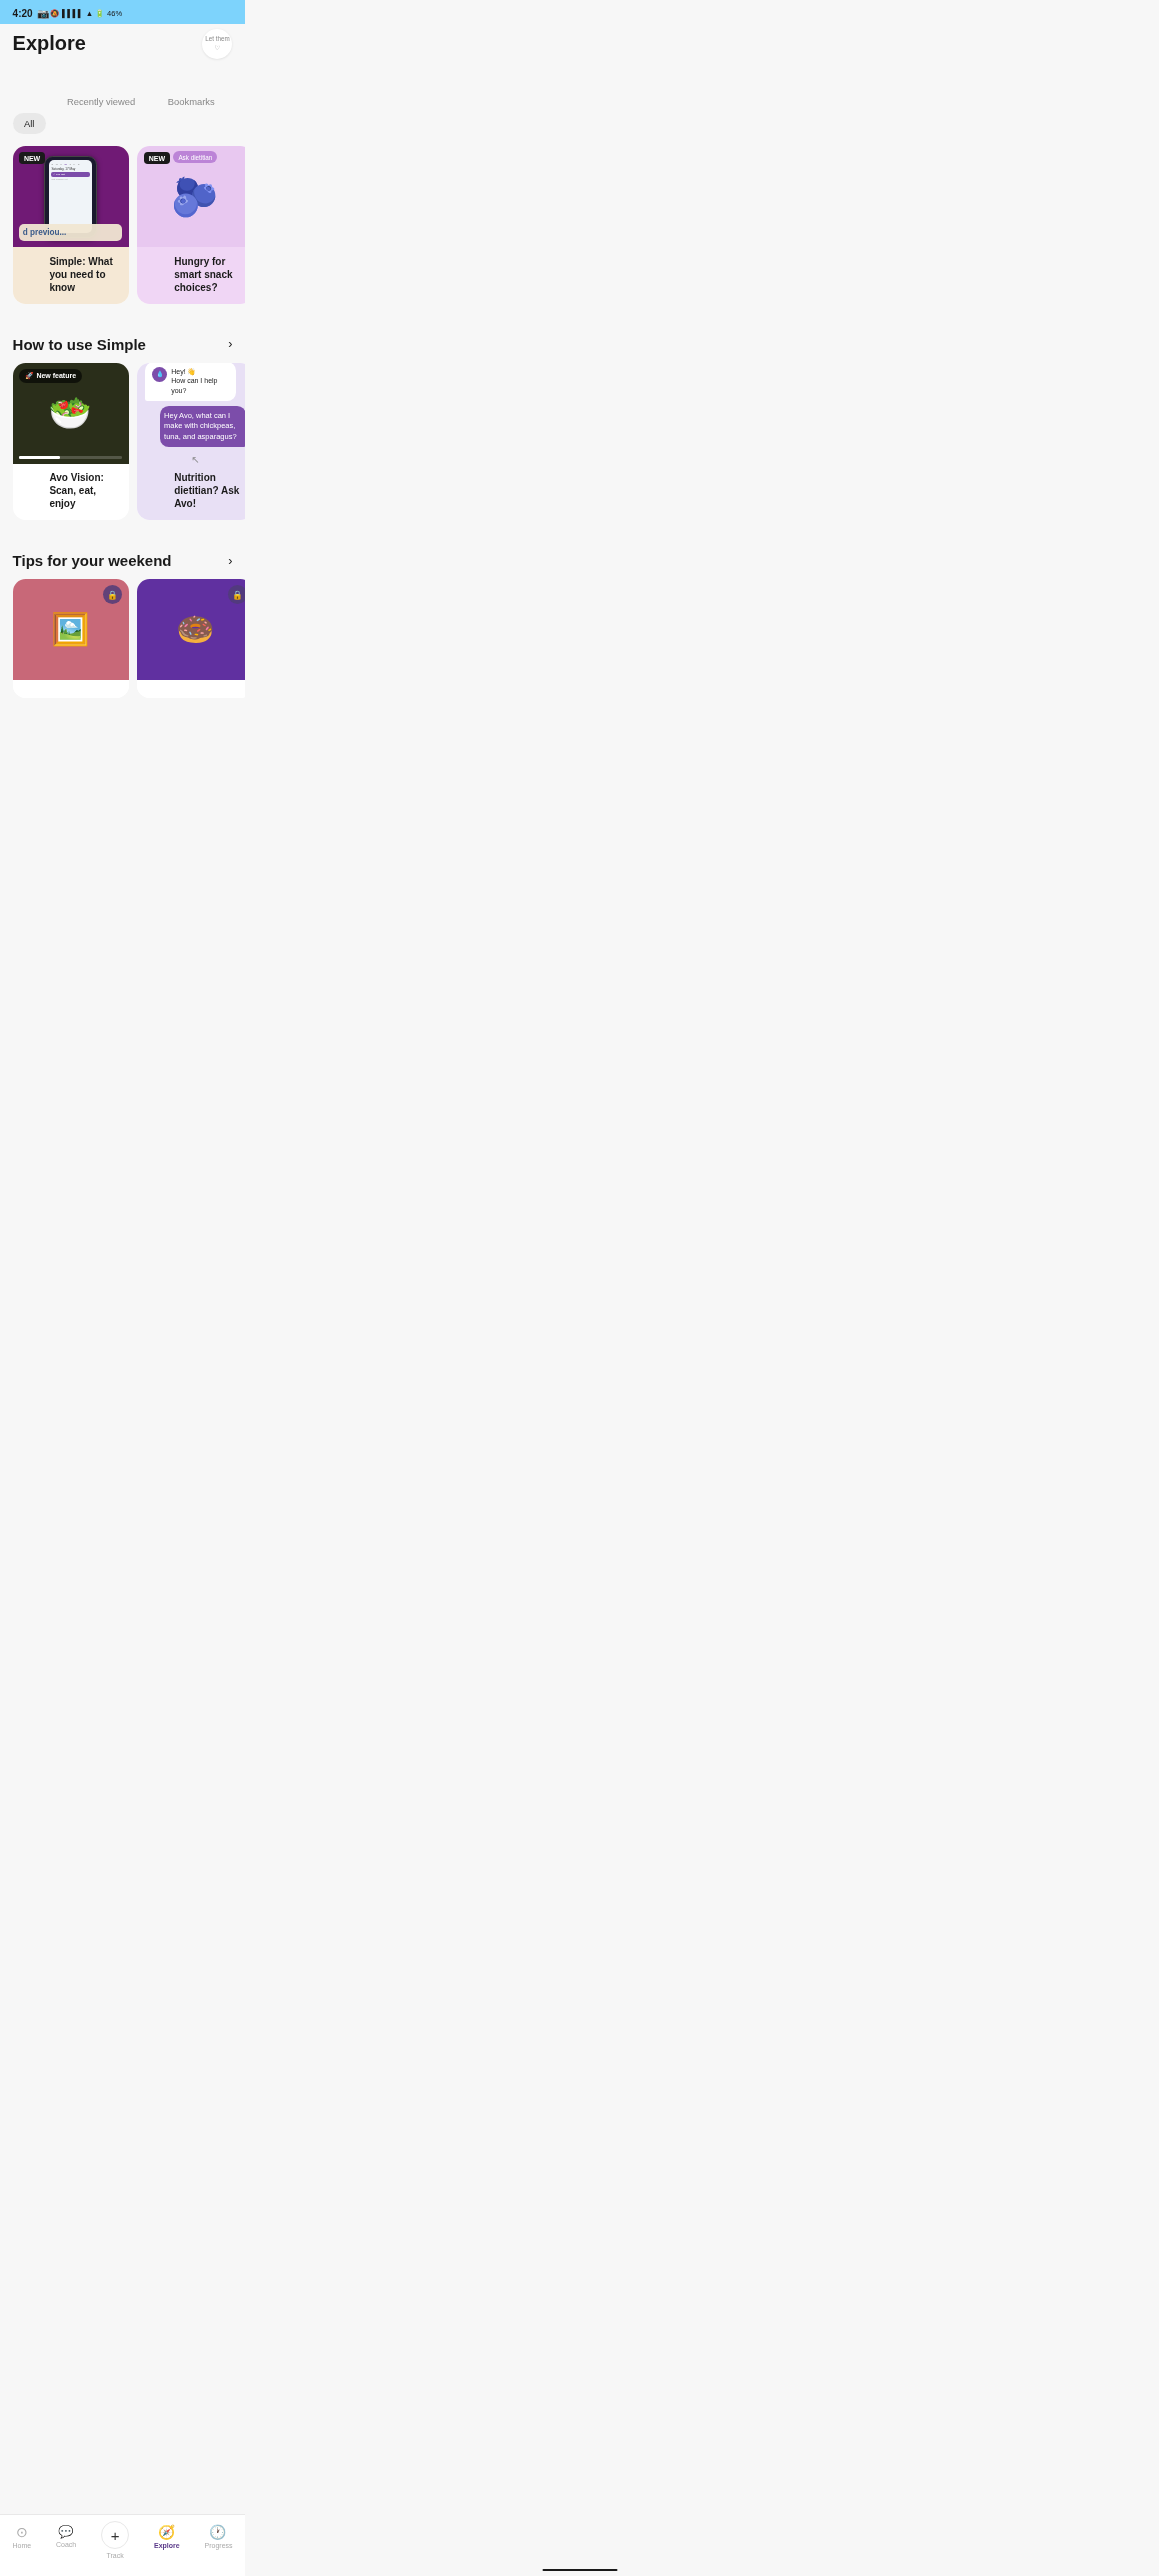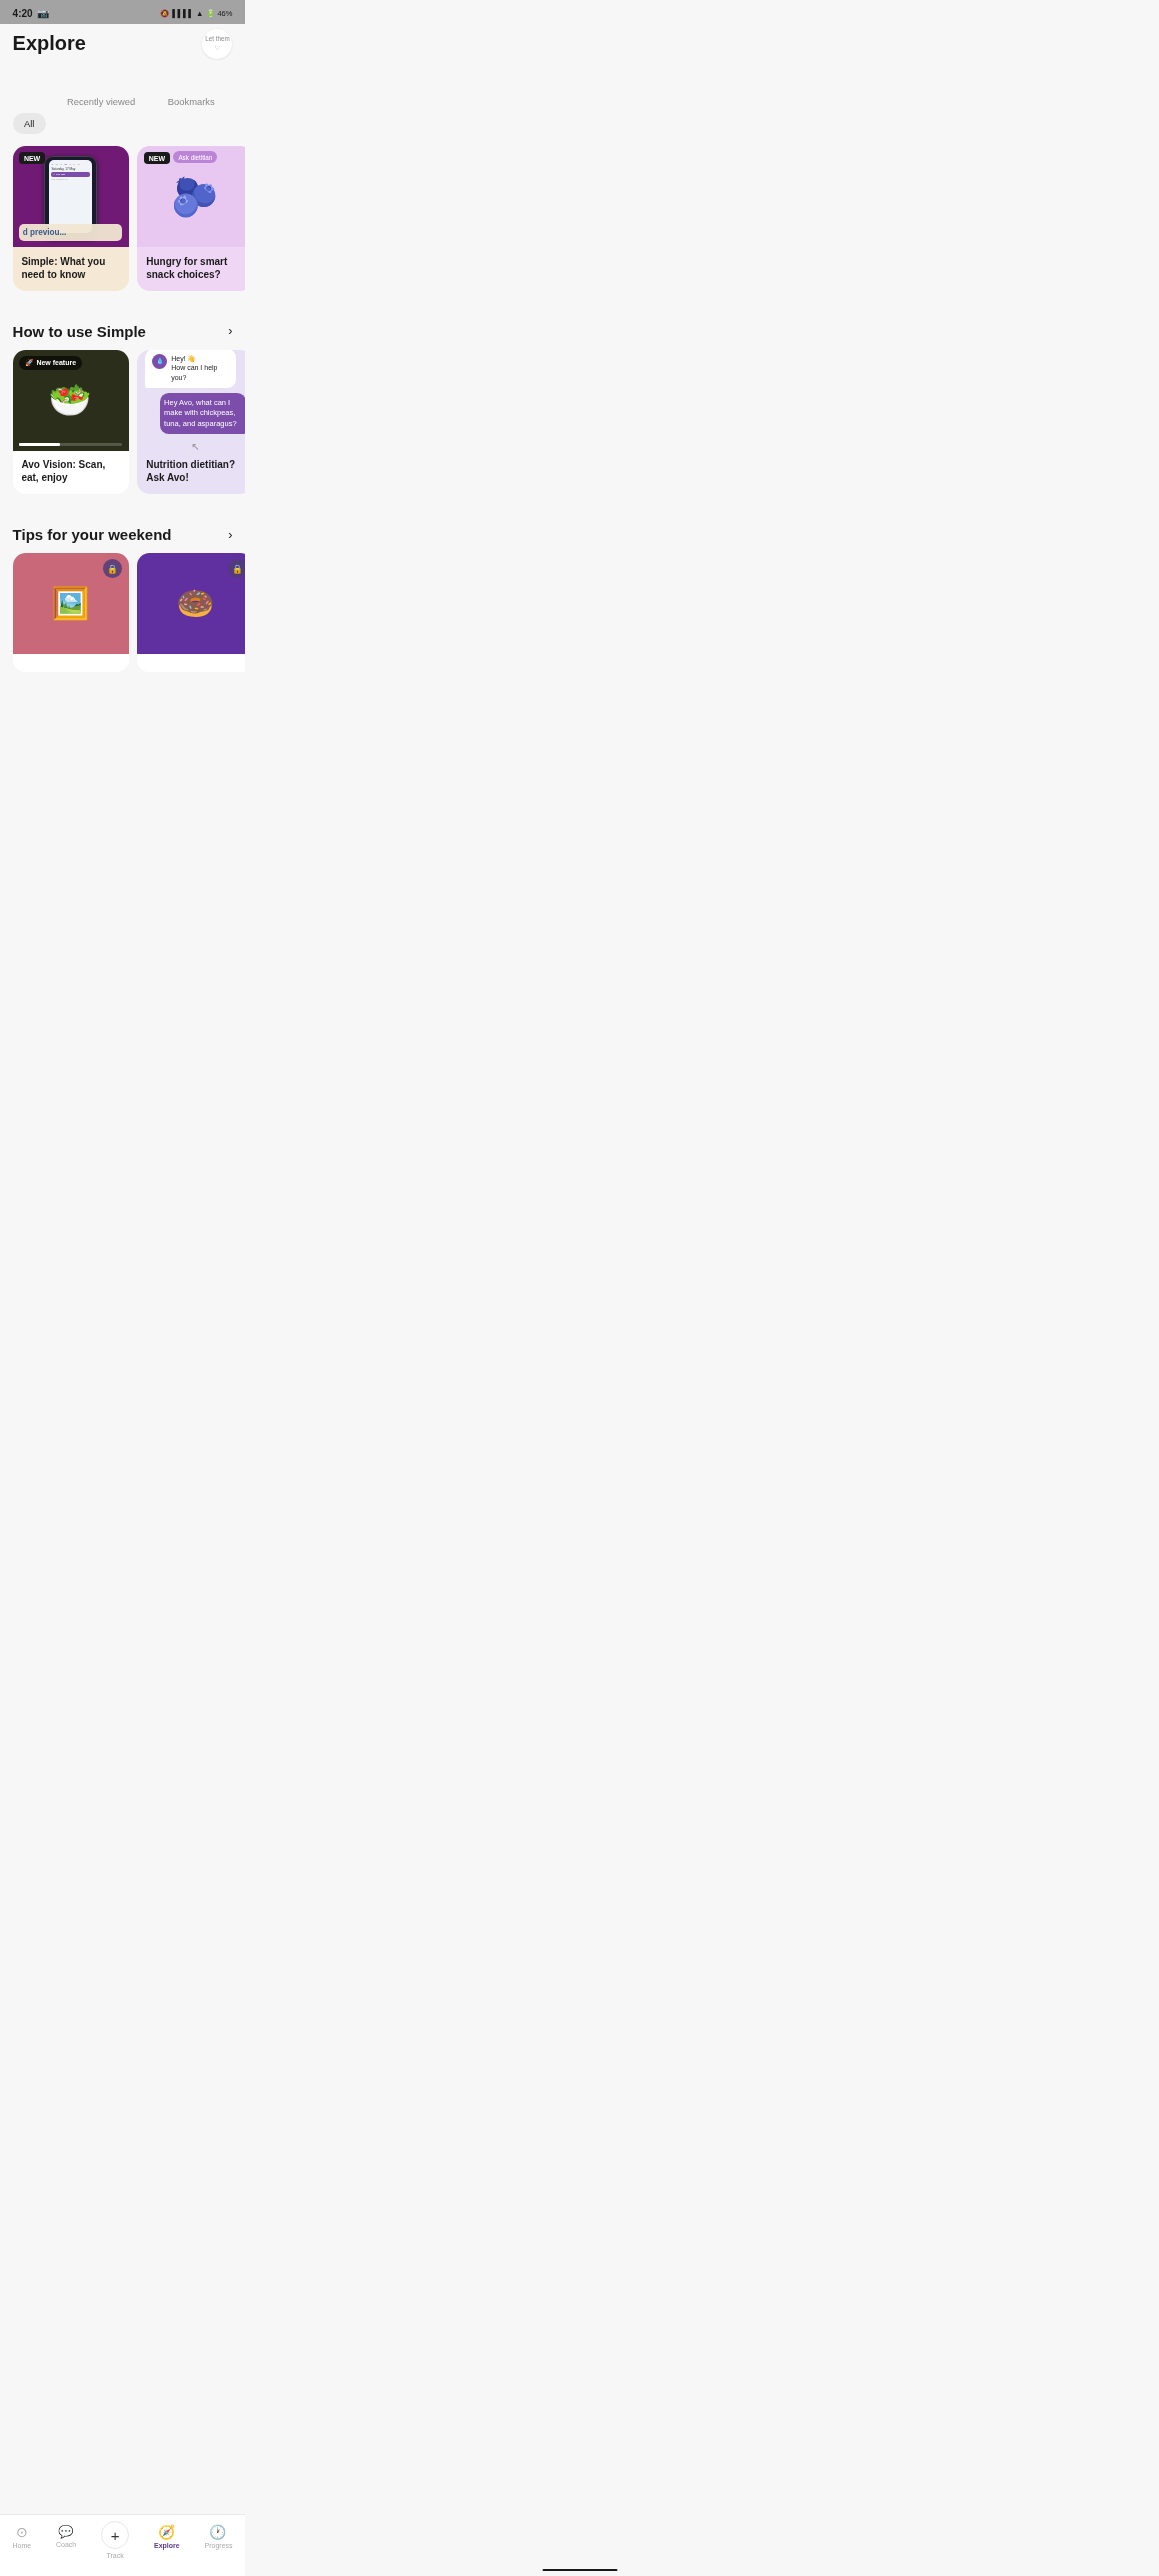--- a/index.html
+++ b/index.html
@@ -10,24 +10,23 @@
       background: #f7f7f7;
       width: 245px;
       min-height: 531px;
       overflow-x: hidden;
       position: relative;
     }
 
     
     .status-bar {
       display: flex;
-      justify-content: space-between;
       align-items: center;
       padding: 7.5px 12.6px 5px;
-      background: #a3a3a3;
+      background: #7dd3fc;
     }
     .status-time {
       font-size: 10px;
       font-weight: 600;
       color: #1a1a1a;
     }
     .status-icons {
       display: flex;
       align-items: center;
       gap: 2.5px;
@@ -129,20 +128,21 @@
     }
 
     .card-body {
       padding: 7.5px 8.8px 10px;
     }
     .card-title {
       font-size: 10px;
       font-weight: 700;
       color: #1a1a1a;
       line-height: 1.3;
+      margin-left: 28px;
     }
 
     
     .card-bg-beige { background: #f5e8d5; }
 
     
     .section-header {
       display: flex;
       justify-content: space-between;
       align-items: center;

